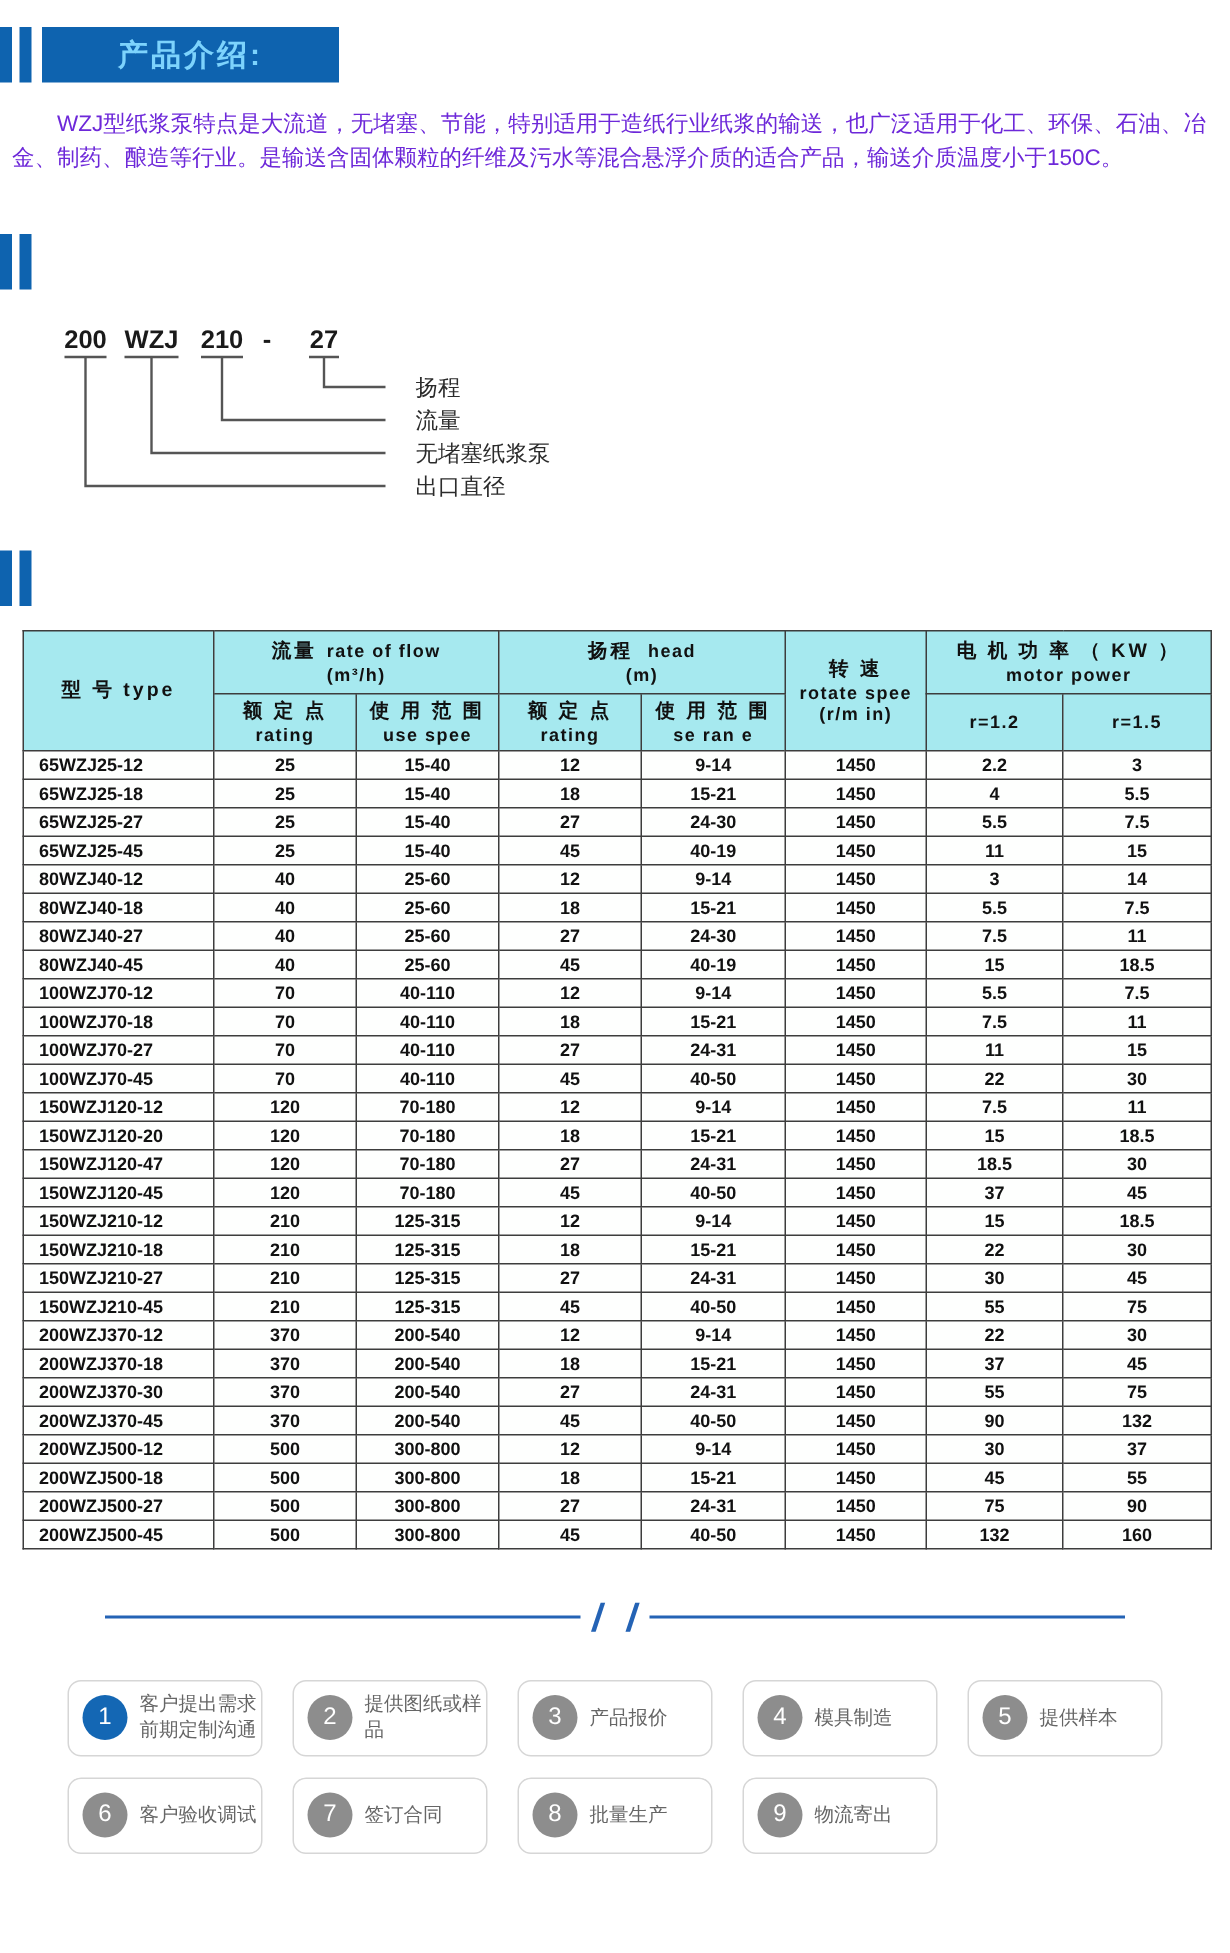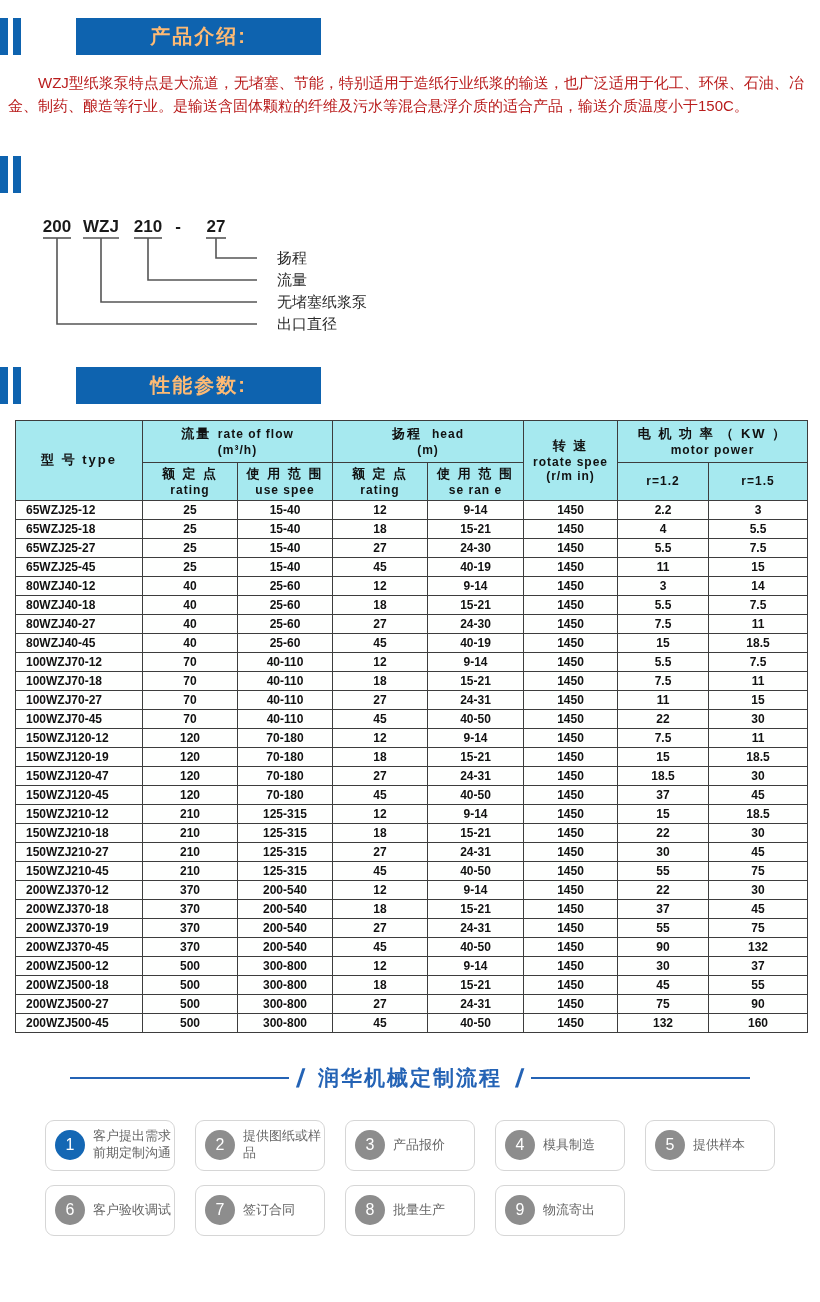--- a/index.html
+++ b/index.html
@@ -16,32 +16,32 @@
     width:820px;height:1302px;overflow:hidden;
     font-family:"Liberation Sans",sans-serif;color:#333;
     position:relative;
   }
   
   .banner-row{position:relative;height:37px;}
   .banner-row .stripe{position:absolute;top:0;bottom:0;background:var(--banner_blue);}
   .banner-row .stripe.s1{left:0;width:8px;}
   .banner-row .stripe.s2{left:13px;width:8px;}
   .banner-row .banner{
-    position:absolute;left:28px;top:0;width:245px;height:37px;
-    background:var(--banner_blue);color:#fdba74;
+    position:absolute;left:28px;top:0;width:198px;height:37px;
+    background:var(--banner_blue);color:#7dd3fc;
     display:flex;align-items:center;justify-content:center;
-    font-size:20px;font-weight:bold;letter-spacing:2px;margin-left:48px;
+    font-size:20px;font-weight:bold;letter-spacing:2px;
   }
   #banner-intro{margin-top:18px;}
   #banner-model{margin-top:38px;}
   #banner-params{margin-top:32px;}
   
   .intro-text{
     margin:16px 8px 0 8px;width:804px;
-    font-size:15px;line-height:1.55;color:#b91c1c;
+    font-size:15px;line-height:1.55;color:#6d28d9;
     text-indent:2em;
   }
   
   .model-diagram{margin:22px 0 0 10px;display:block;}
   .model-diagram .code{font-size:17px;font-weight:bold;fill:#1a1a1a;}
   .model-diagram .lbl{font-size:15px;fill:#2b2b2b;}
   .model-diagram line,.model-diagram polyline{stroke:#555;stroke-width:1.6;fill:none;}
   
   .perf-table{
     border-collapse:collapse;margin:16px 0 0 15px;
@@ -125,21 +125,20 @@
   <polyline points="47,23 47,109 247,109"></polyline>
   <text class="lbl" x="267" y="48">扬程</text>
   <text class="lbl" x="267" y="70">流量</text>
   <text class="lbl" x="267" y="92">无堵塞纸浆泵</text>
   <text class="lbl" x="267" y="114">出口直径</text>
 </svg>
 
 <div class="banner-row" id="banner-params">
   <span class="stripe s1"></span>
   <span class="stripe s2"></span>
-  <div class="banner">性能参数:</div>
 </div>
 
 <table class="perf-table">
   <colgroup>
     <col style="width:127px">
       <col style="width:95px">
       <col style="width:95px">
       <col style="width:95px">
     <col style="width:96px">
       <col style="width:94px">
@@ -319,21 +318,21 @@
         <td class="type-col">150WZJ120-12</td>
         <td>120</td>
         <td>70-180</td>
         <td>12</td>
         <td>9-14</td>
         <td>1450</td>
         <td>7.5</td>
         <td>11</td>
       </tr>
       <tr>
-        <td class="type-col">150WZJ120-19</td>
+        <td class="type-col">150WZJ120-20</td>
         <td>120</td>
         <td>70-180</td>
         <td>18</td>
         <td>15-21</td>
         <td>1450</td>
         <td>15</td>
         <td>18.5</td>
       </tr>
       <tr>
         <td class="type-col">150WZJ120-47</td>
@@ -409,21 +408,21 @@
         <td class="type-col">200WZJ370-18</td>
         <td>370</td>
         <td>200-540</td>
         <td>18</td>
         <td>15-21</td>
         <td>1450</td>
         <td>37</td>
         <td>45</td>
       </tr>
       <tr>
-        <td class="type-col">200WZJ370-19</td>
+        <td class="type-col">200WZJ370-30</td>
         <td>370</td>
         <td>200-540</td>
         <td>27</td>
         <td>24-31</td>
         <td>1450</td>
         <td>55</td>
         <td>75</td>
       </tr>
       <tr>
         <td class="type-col">200WZJ370-45</td>
@@ -474,21 +473,20 @@
         <td>1450</td>
         <td>132</td>
         <td>160</td>
       </tr>
     </tbody>
 </table>
 
 <div class="process-title-row">
   <span class="h-line"></span>
   <span class="slash">/</span>
-  <span class="process-title">润华机械定制流程</span>
   <span class="slash">/</span>
   <span class="h-line"></span>
 </div>
 
 <div class="steps-grid">
   <div class="step active">
     <span class="step-circle">1</span>
     <span class="step-label">客户提出需求
 前期定制沟通</span>
   </div>

